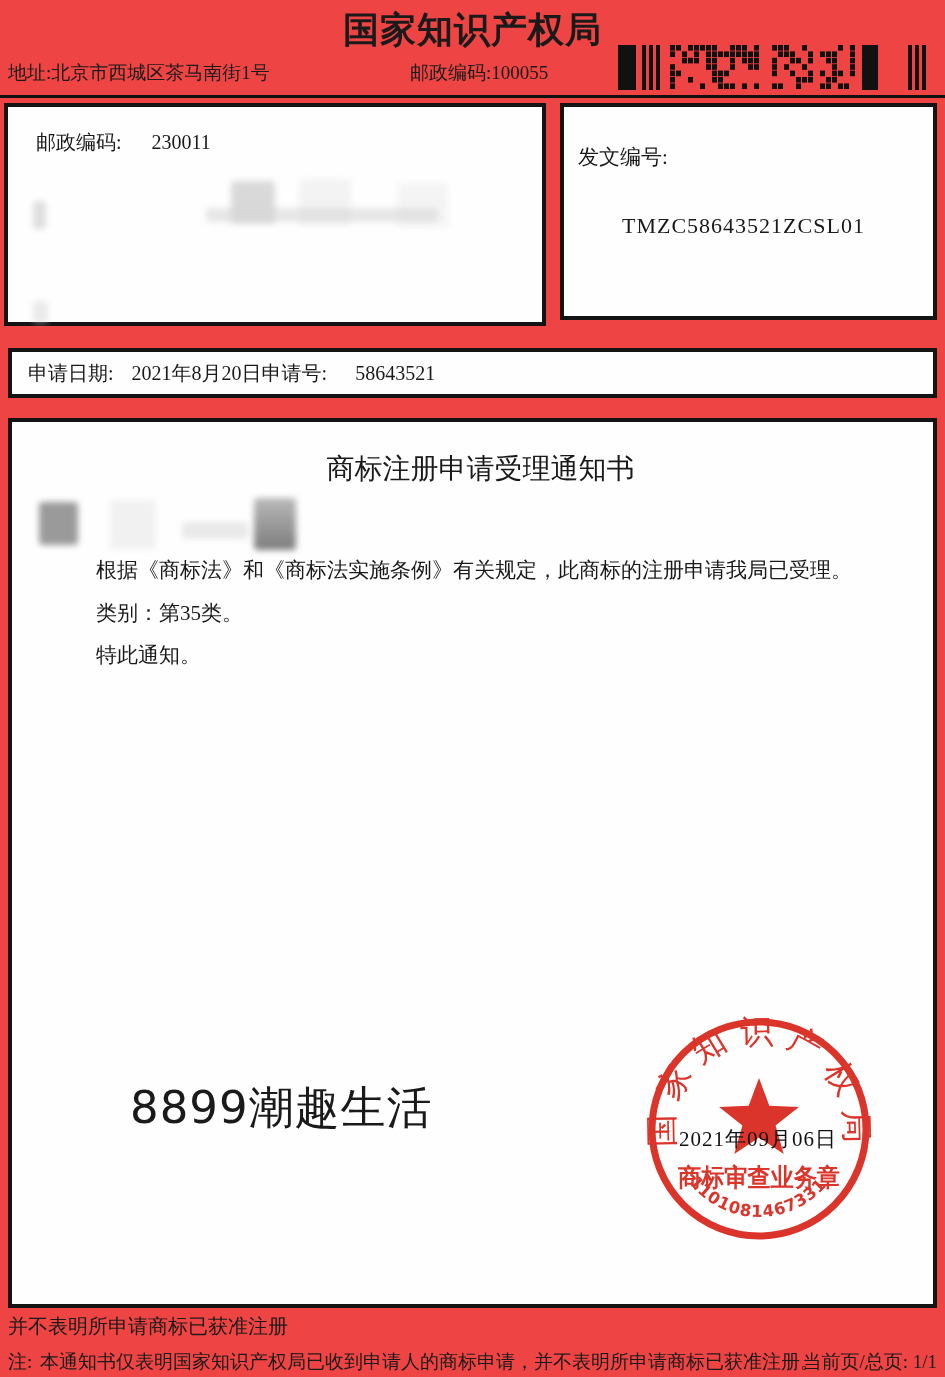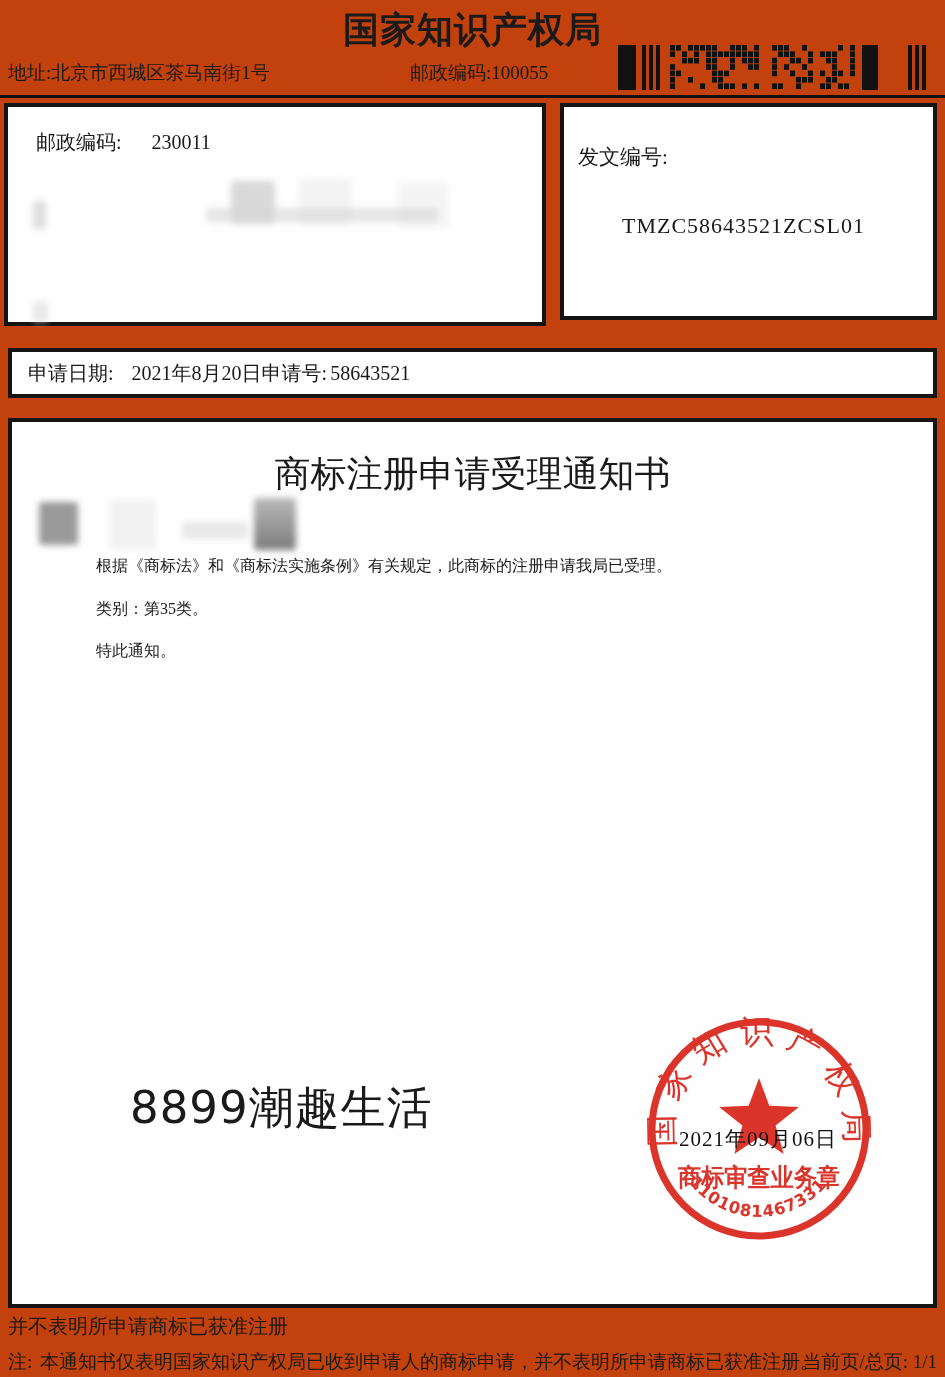--- a/index.html
+++ b/index.html
@@ -1,18 +1,18 @@
 <!DOCTYPE html>
 <html><head>
 <meta charset="utf-8">
 <style>
   html,body{margin:0;padding:0;background:#ffffff;}
   #page{
     position:relative;width:945px;height:1377px;margin:0 auto;
-    background:#c2410c;color:#1a1a1a;
+    background:#ef4444;color:#1a1a1a;
     font-family:"Liberation Serif","DejaVu Serif",serif;
     overflow:hidden;
   }
   .abs{position:absolute;}
   
   .org-title{
     left:0;top:6px;width:945px;text-align:center;
     font-size:36px;font-weight:700;letter-spacing:1px;
   }
   .addr-line{top:60px;font-size:19px;}
@@ -27,24 +27,24 @@
   .app-row{left:8px;top:348px;width:921px;height:42px;}
   .main-box{left:8px;top:418px;width:921px;height:882px;}
   .recipient-postal{left:28px;top:22px;font-size:20px;}
   .recipient-postal .val{margin-left:30px;}
   .docnum-label{left:14px;top:36px;font-size:21px;}
   .docnum-value{left:58px;top:106px;font-size:22px;letter-spacing:1px;}
   .app-row-inner{left:0;top:0;width:100%;height:100%;display:flex;align-items:center;font-size:20px;}
   .app-date-label{margin-left:16px;}
   .app-date-value{margin-left:18px;}
   .app-num-label{}
-  .app-num-value{margin-left:3px;}
-  
-  .notice-title{left:0;top:28px;width:100%;text-align:center;font-size:36px;}
-  .body-line{left:84px;font-size:16px;}
+  .app-num-value{margin-left:28px;}
+  
+  .notice-title{left:8px;top:28px;width:100%;text-align:center;font-size:28px;}
+  .body-line{left:84px;font-size:21px;}
   .line1{top:134px;}
   .line2{top:177px;}
   .line3{top:219px;}
   .trademark{left:118px;top:656px;font-size:45px;font-weight:400;
     font-family:"DejaVu Sans","Liberation Sans",sans-serif;letter-spacing:1px;}
   
   .blur{position:absolute;filter:blur(3px);border-radius:4px;}
   
   .stamp{left:632px;top:592px;width:230px;height:230px;opacity:.93;}
   .stamp-date{left:667px;top:703px;font-size:21px;color:#111;letter-spacing:1px;z-index:5;}

